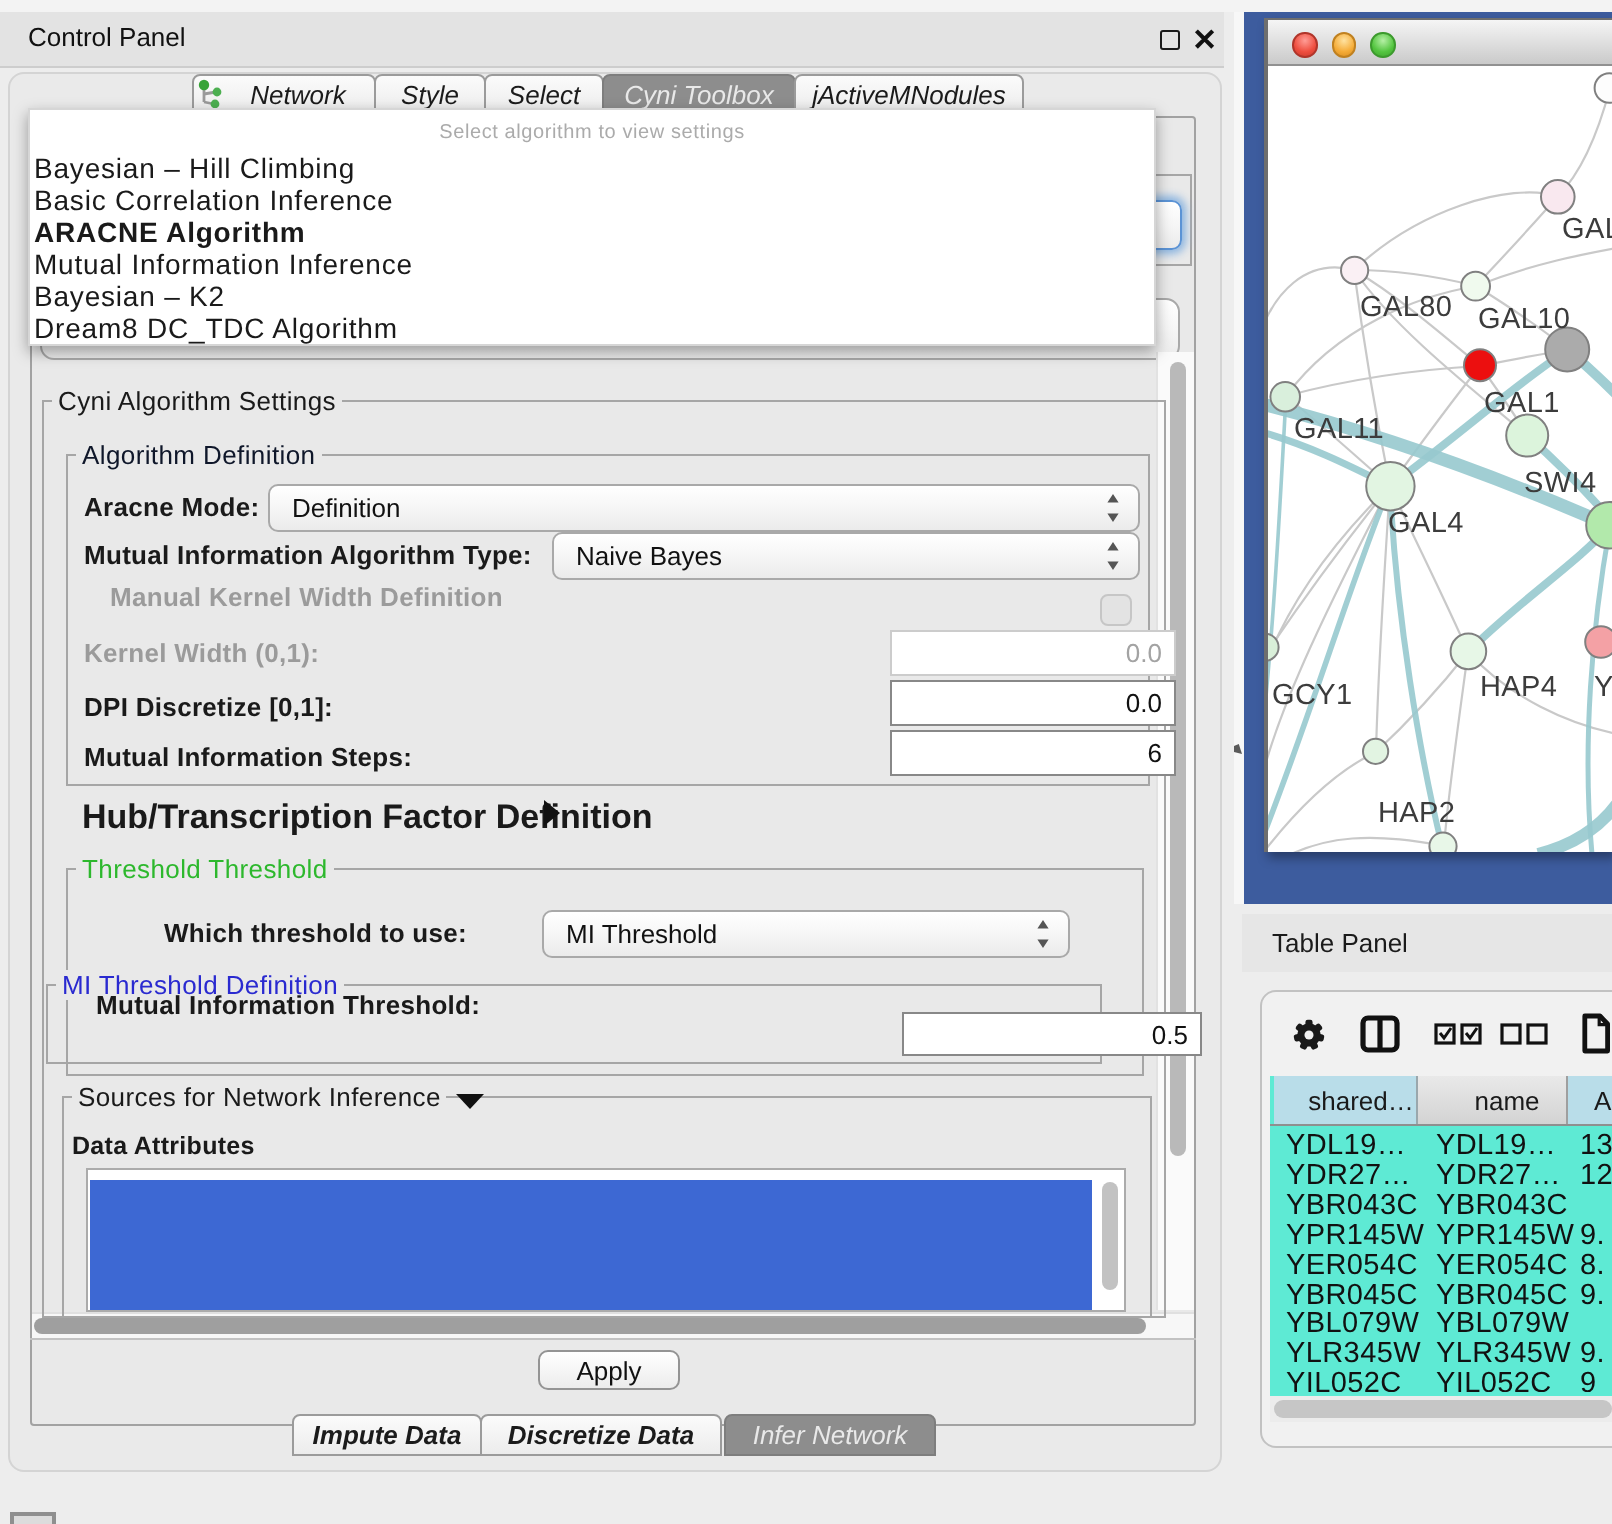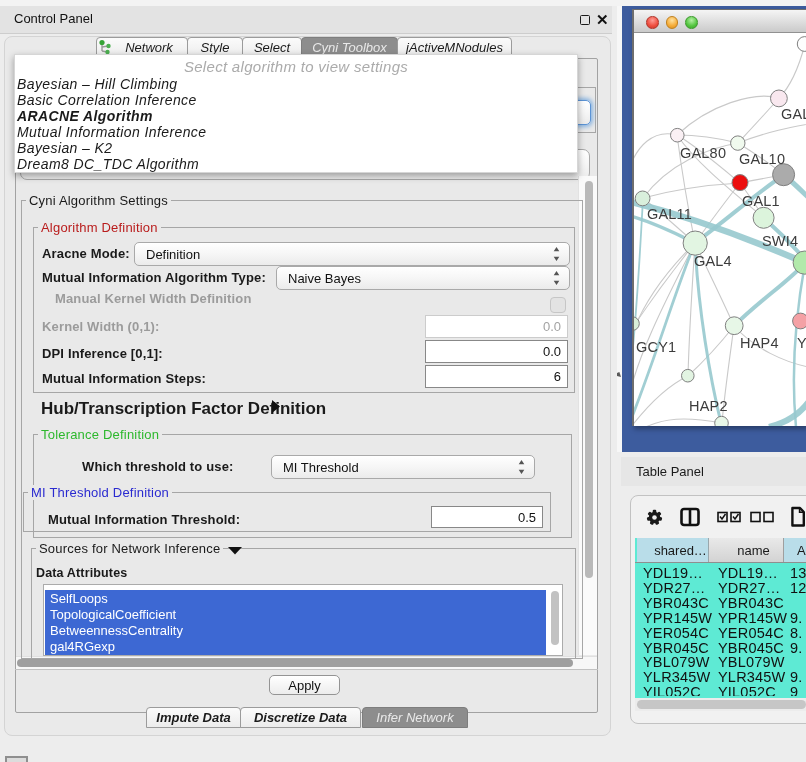--- a/index.html
+++ b/index.html
@@ -9,21 +9,21 @@
   .lbl{position:absolute;font-size:13px;font-weight:bold;color:#1a1a1a;letter-spacing:0.15px;white-space:nowrap;}
   .dis{color:#9b9b9b;}
   .combo{position:absolute;border:1px solid #a9a9a9;border-radius:5px;
      background:linear-gradient(#ffffff,#f6f6f6 50%,#ebebeb);
      box-shadow:inset 0 1px 0 #fff;}
   .combo .ct{position:absolute;left:11px;top:50%;transform:translateY(-50%);
      font-size:13px;color:#111;white-space:nowrap;}
   .arr{position:absolute;right:9px;top:50%;width:7px;height:16px;transform:translateY(-50%);}
   .field{position:absolute;background:#fff;border:1px solid #888;
      font-size:13px;color:#111;text-align:right;padding-right:6px;
-     display:flex;align-items:center;justify-content:flex-end;box-sizing:border-box;}
+     display:flex;align-items:center;justify-content:flex-end;box-sizing:border-box;margin-left:20px;}
   .gbox{position:absolute;border:1px solid #a6a6a6;}
   .gtitle{position:absolute;top:-8px;left:4px;background:#e9e9e9;padding:0 3px;
      font-size:13px;color:#1a1a1a;letter-spacing:0.2px;white-space:nowrap;}
   .tab{position:absolute;top:37px;height:21px;border:1px solid #9b9b9b;
      background:linear-gradient(#fbfbfb,#ececec);border-radius:4px 4px 0 0;
      box-sizing:border-box;display:flex;align-items:center;justify-content:center;
      font-size:13px;color:#1b1b1b;font-style:italic;}
   .tabsel{background:#8d8d8d;color:#e9e9e9;border-color:#7e7e7e;}
 </style>
 </head>
@@ -63,93 +63,92 @@
 <div class="abs" style="left:584.5px;top:181px;width:8.5px;height:397px;background:#b9b9b9;border-radius:4.5px;"></div>
 <div class="abs" style="left:16px;top:656px;width:581px;height:13px;background:#f7f7f7;border-top:1px solid #e0e0e0;box-sizing:border-box;"></div>
 <div class="abs" style="left:17px;top:658.5px;width:556px;height:8.5px;background:#9f9f9f;border-radius:4.5px;"></div>
 <div class="abs" style="left:15px;top:669px;width:583px;height:1px;background:#c2c2c2;"></div>
 
 <div class="gbox" style="left:21px;top:200px;width:560px;height:457px;">
   <div class="gtitle">Cyni Algorithm Settings</div>
 </div>
 
 <div class="gbox" style="left:33px;top:227px;width:540px;height:164px;">
-  <div class="gtitle" style="color:#b91c1c;">Algorithm Definition</div>
+  <div class="gtitle" style="color:#0f172a;">Algorithm Definition</div>
 </div>
 <div class="lbl" style="left:42px;top:246px;">Aracne Mode:</div>
 <div class="combo" style="left:134px;top:242px;width:434px;height:22px;">
   <span class="ct">Definition</span>
   <svg class="arr" viewBox="0 0 7 16">
       <path d="M3.5 1 L6.3 5.2 L0.7 5.2 Z M3.5 15 L0.7 10.8 L6.3 10.8 Z" fill="#555"></path>
     </svg>
 </div>
 <div class="lbl" style="left:42px;top:270px;">Mutual Information Algorithm Type:</div>
 <div class="combo" style="left:276px;top:266px;width:292px;height:22px;">
   <span class="ct">Naive Bayes</span>
   <svg class="arr" viewBox="0 0 7 16">
       <path d="M3.5 1 L6.3 5.2 L0.7 5.2 Z M3.5 15 L0.7 10.8 L6.3 10.8 Z" fill="#555"></path>
     </svg>
 </div>
 <div class="lbl dis" style="left:55px;top:291px;">Manual Kernel Width Definition</div>
 <div class="abs" style="left:550px;top:297px;width:14px;height:14px;background:#e3e3e3;border:1px solid #c6c6c6;border-radius:4px;"></div>
 <div class="lbl dis" style="left:42px;top:319px;">Kernel Width (0,1):</div>
 <div class="field" style="left:425px;top:315px;width:143px;height:23px;border-color:#cccccc;color:#a3a3a3;">0.0</div>
-<div class="lbl" style="left:42px;top:346px;">DPI Inference [0,1]:</div>
+<div class="lbl" style="left:42px;top:346px;">DPI Discretize [0,1]:</div>
 <div class="field" style="left:425px;top:340px;width:143px;height:23px;">0.0</div>
 <div class="lbl" style="left:42px;top:371px;text-align:center;">Mutual Information Steps:</div>
 <div class="field" style="left:425px;top:365px;width:143px;height:23px;">6</div>
 
 <div class="abs" style="left:41px;top:399px;font-size:17px;font-weight:bold;color:#1a1a1a;">Hub/Transcription Factor Definition</div>
 <svg class="abs" style="left:271px;top:400px;" width="10" height="13" viewBox="0 0 10 13">
     <path d="M1 0 L9 6.5 L1 13 Z" fill="#111"></path>
   </svg>
 
 <div class="gbox" style="left:33px;top:434px;width:537px;height:102px;">
-  <div class="gtitle" style="color:#2db82d;">Tolerance Definition</div>
+  <div class="gtitle" style="color:#2db82d;">Threshold Threshold</div>
 </div>
 <div class="lbl" style="left:82px;top:459px;">Which threshold to use:</div>
 <div class="combo" style="left:271px;top:455px;width:262px;height:22px;">
   <span class="ct">MI Threshold</span>
   <svg class="arr" viewBox="0 0 7 16">
       <path d="M3.5 1 L6.3 5.2 L0.7 5.2 Z M3.5 15 L0.7 10.8 L6.3 10.8 Z" fill="#555"></path>
     </svg>
 </div>
 <div class="gbox" style="left:23px;top:492px;width:526px;height:38px;">
   <div class="gtitle" style="color:#2a2ad0;">MI Threshold Definition</div>
 </div>
-<div class="lbl" style="left:48px;top:512px;">Mutual Information Threshold:</div>
-<div class="field" style="left:431px;top:506px;width:112px;height:22px;">0.5</div>
+<div class="lbl" style="left:48px;top:495px;">Mutual Information Threshold:</div>
+<div class="field" style="left:431px;top:506px;width:150px;height:22px;">0.5</div>
 
 <div class="gbox" style="left:31px;top:548px;width:543px;height:109px;">
   <div class="gtitle">Sources for Network Inference</div>
 </div>
 <svg class="abs" style="left:228px;top:546px;" width="14" height="9" viewBox="0 0 14 9">
     <path d="M0 1 L14 1 L7 8.5 Z" fill="#111"></path>
   </svg>
 <div class="lbl" style="left:36px;top:566px;font-size:12.5px;">Data Attributes</div>
 <div class="abs" style="left:43px;top:584px;width:520px;height:72px;background:#fff;border:1px solid #ababab;box-sizing:border-box;overflow:hidden;">
   <div class="abs" style="left:1px;top:5px;width:501px;height:64.5px;background:#3d68d3;"></div>
-  <div class="abs" style="left:6px;top:6px;font-size:13px;color:#fff;line-height:16px;">SelfLoops<br>TopologicalCoefficient<br>BetweennessCentrality<br>gal4RGexp</div>
   <div class="abs" style="left:507px;top:6px;width:8px;height:54px;background:#c2c2c2;border-radius:4px;"></div>
 </div>
 
 <div class="abs" style="left:269px;top:675px;width:69px;height:18px;border:1px solid #949494;border-radius:5px;
      background:linear-gradient(#ffffff,#ececec);display:flex;align-items:center;justify-content:center;
      font-size:13px;color:#111;">Apply</div>
 
 <div class="tab" style="top:707px;left:146px;width:95px;font-weight:bold;">Impute Data</div>
 <div class="tab" style="top:707px;left:240px;width:121px;font-weight:bold;">Discretize Data</div>
 <div class="tab tabsel" style="top:707px;left:362px;width:106px;">Infer Network</div>
 
 <div class="abs" style="left:5px;top:756px;width:19px;height:10px;border:2px solid #8f8f8f;background:#dcdcdc;"></div>
 
 <div class="abs" style="left:14px;top:54px;width:564px;height:119px;background:#fff;border:1px solid #d6d6d6;
      box-shadow:0 3px 7px rgba(0,0,0,0.35);box-sizing:border-box;">
-  <div style="height:21px;line-height:23px;text-align:center;font-size:15px;color:#ababab;letter-spacing:0.3px;font-style:italic;">Select algorithm to view settings</div>
-  <div style="padding-left:2px;font-size:14px;color:#1a1a1a;line-height:16px;letter-spacing:0.4px;font-style:italic;">
+  <div style="height:21px;line-height:23px;text-align:center;font-size:10px;color:#ababab;letter-spacing:0.3px;">Select algorithm to view settings</div>
+  <div style="padding-left:2px;font-size:14px;color:#1a1a1a;line-height:16px;letter-spacing:0.4px;">
     Bayesian – Hill Climbing<br>
     Basic Correlation Inference<br>
     <b>ARACNE Algorithm</b><br>
     Mutual Information Inference<br>
     Bayesian – K2<br>
     Dream8 DC_TDC Algorithm
   </div>
 </div>
 
 <div class="abs" style="left:612px;top:6px;width:9px;height:756px;background:#ededed;"></div>

